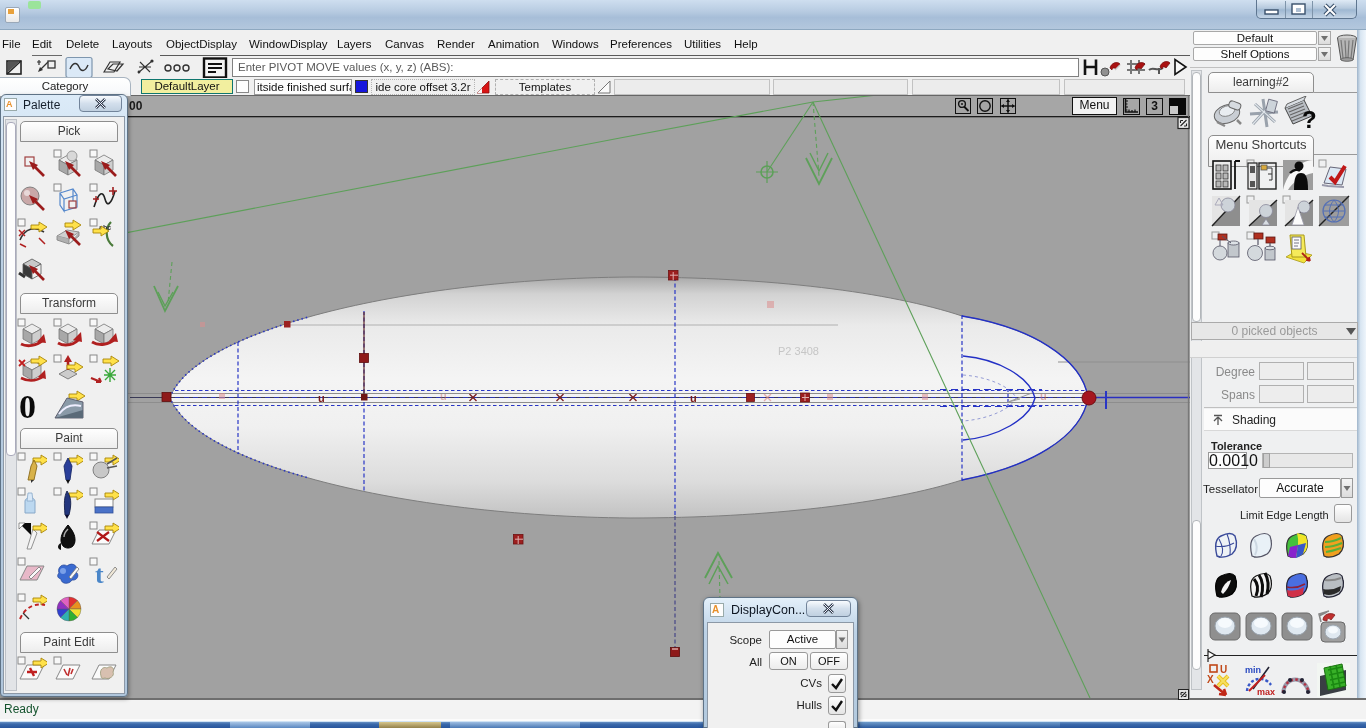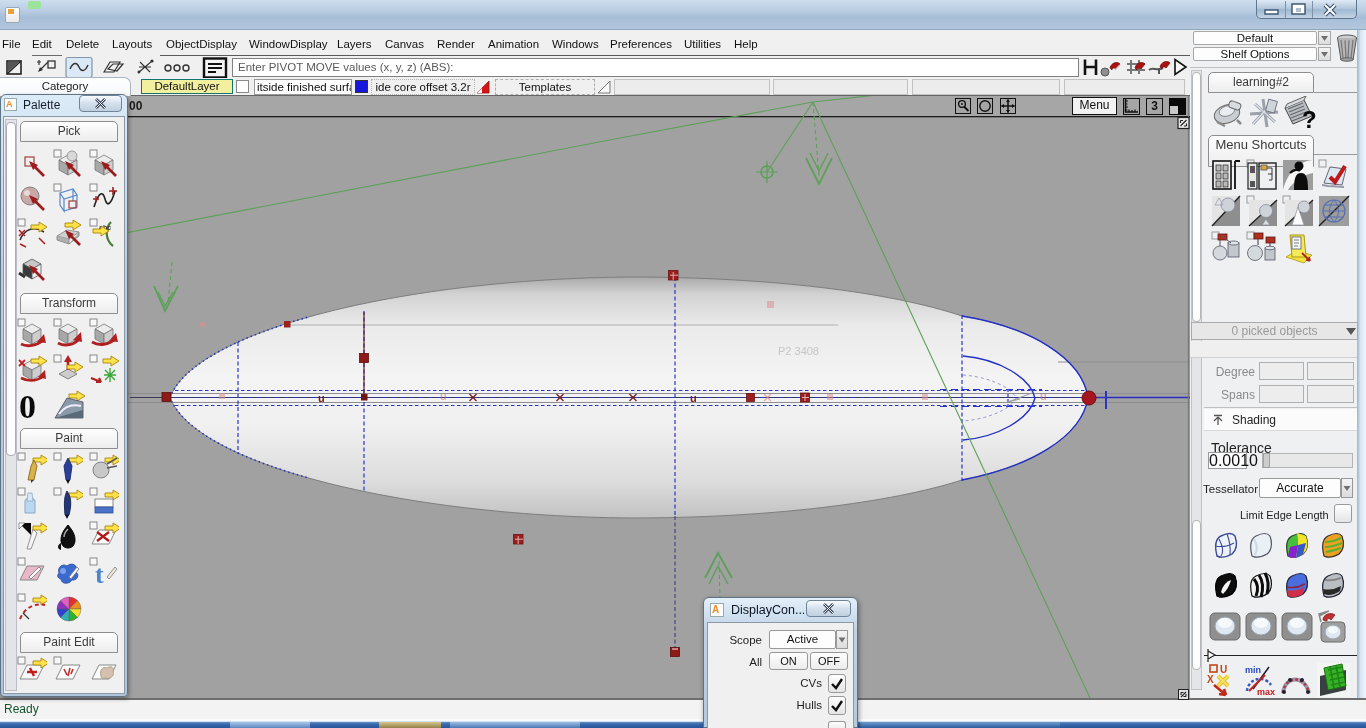--- a/index.html
+++ b/index.html
@@ -424,21 +424,21 @@
 <div class="ab" style="left:1259px;top:385px;width:45px;height:18px;background:#ededed;border:1px solid #b0b0b0;"></div>
 <div class="ab" style="left:1307px;top:385px;width:47px;height:18px;background:#ededed;border:1px solid #b0b0b0;"></div>
 <div class="ab" style="left:1204px;top:407px;width:153px;height:1px;background:#c0c0c0;"></div>
 
 <div class="ab" style="left:1204px;top:409px;width:153px;height:22px;background:#fbfbfb;border-bottom:1px solid #d8d8d8;"></div>
 <svg class="ab" style="left:1210px;top:412px" width="16" height="16">
       <path d="M8,13 L8,5 M8,5 L4,9 M8,5 L12,9 M4,3.5 L12,3.5" stroke="#555" stroke-width="1.3" fill="none"></path>
     </svg>
 <div class="ab" style="left:1232px;top:413px;font-size:12px;color:#222;">Shading</div>
 
-<div class="ab" style="left:1211px;top:440px;font-size:14px;color:#222;">Tolerance</div>
+<div class="ab" style="left:1211px;top:440px;font-size:11px;color:#222;font-weight:bold;">Tolerance</div>
 <div class="ab" style="left:1208px;top:452px;width:39px;height:17px;background:#fdfdfd;border:1px solid #999;font-size:16px;color:#111;text-align:center;line-height:15px;">0.0010</div>
 <div class="ab" style="left:1262px;top:453px;width:91px;height:15px;background:#e8e8e8;border:1px solid #b4b4b4;"></div>
 <div class="ab" style="left:1263px;top:453px;width:7px;height:15px;background:#cdcdcd;border:1px solid #a0a0a0;"></div>
 
 <div class="ab" style="left:1203px;top:483px;width:56px;font-size:11.5px;color:#222;white-space:nowrap;">Tessellator</div>
 <div class="ab" style="left:1259px;top:478px;width:82px;height:20px;background:#fdfdfd;border:1px solid #999;border-radius:2px;font-size:12px;color:#111;text-align:center;line-height:18px;">Accurate</div>
 <div class="ab" style="left:1341px;top:478px;width:12px;height:20px;background:linear-gradient(#f4f4f4,#dcdcdc);border:1px solid #999;"></div>
 <svg class="ab" style="left:1341px;top:478px" width="12" height="20">
       <path d="M2.5,8 L9.5,8 L6,13 Z" fill="#707070"></path>
     </svg>

